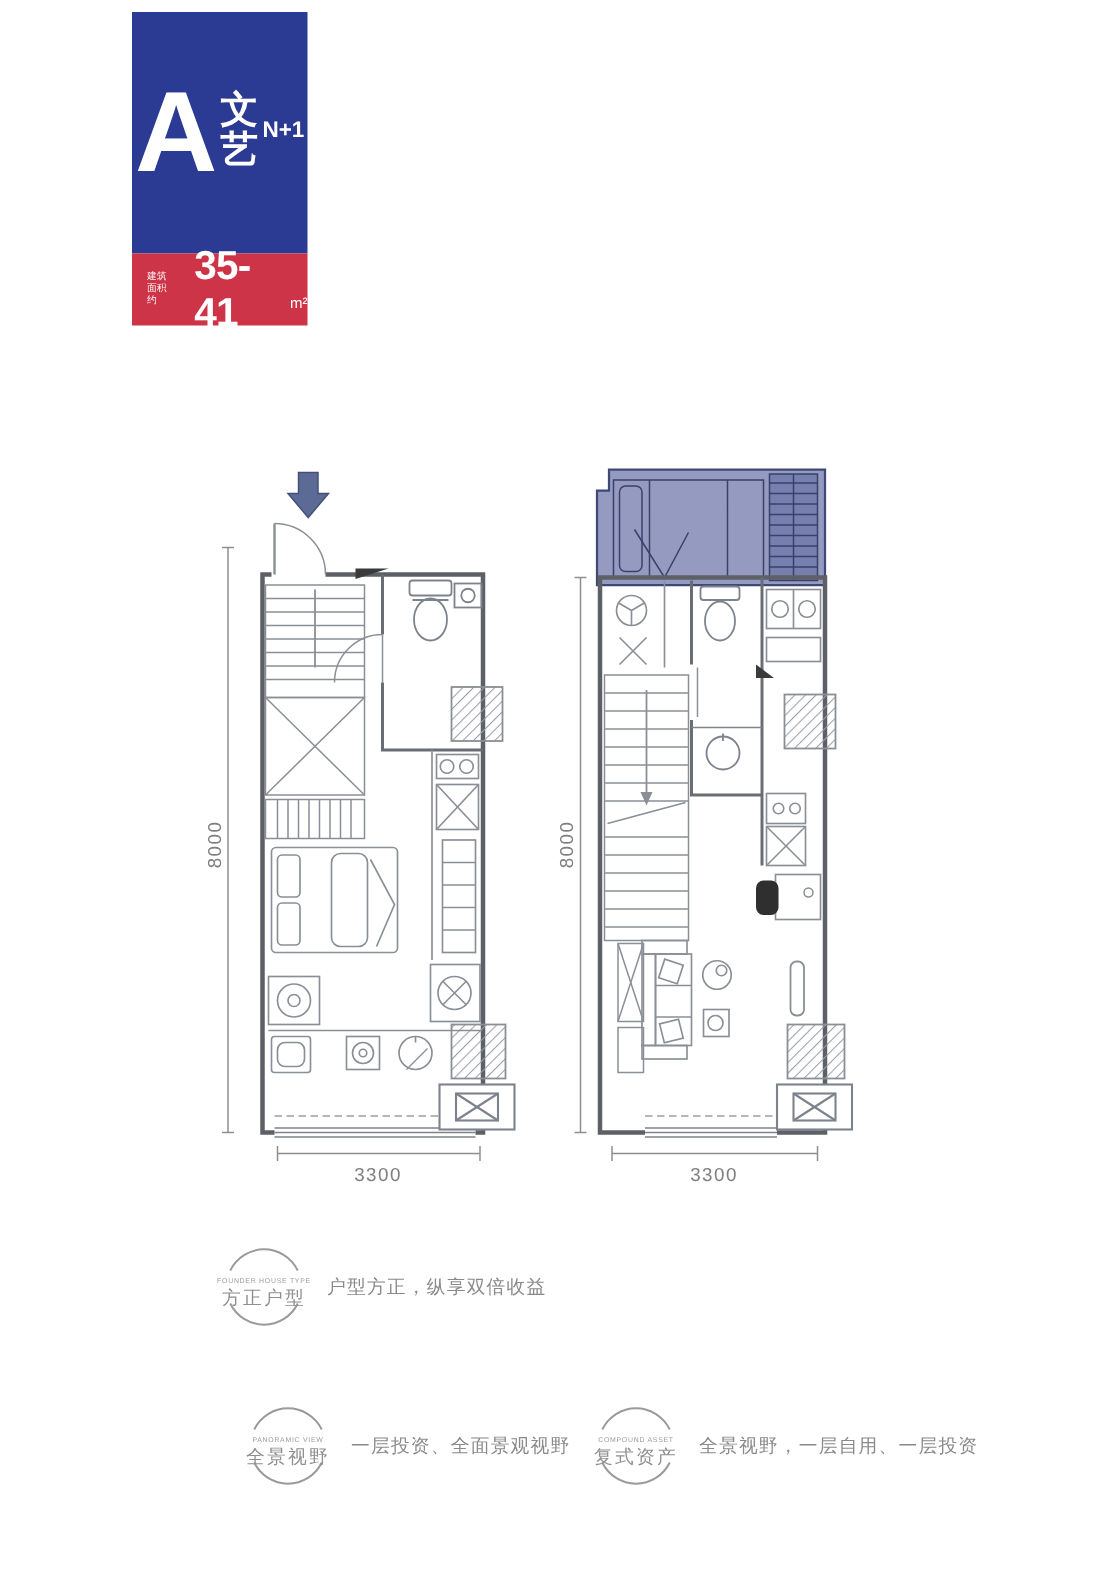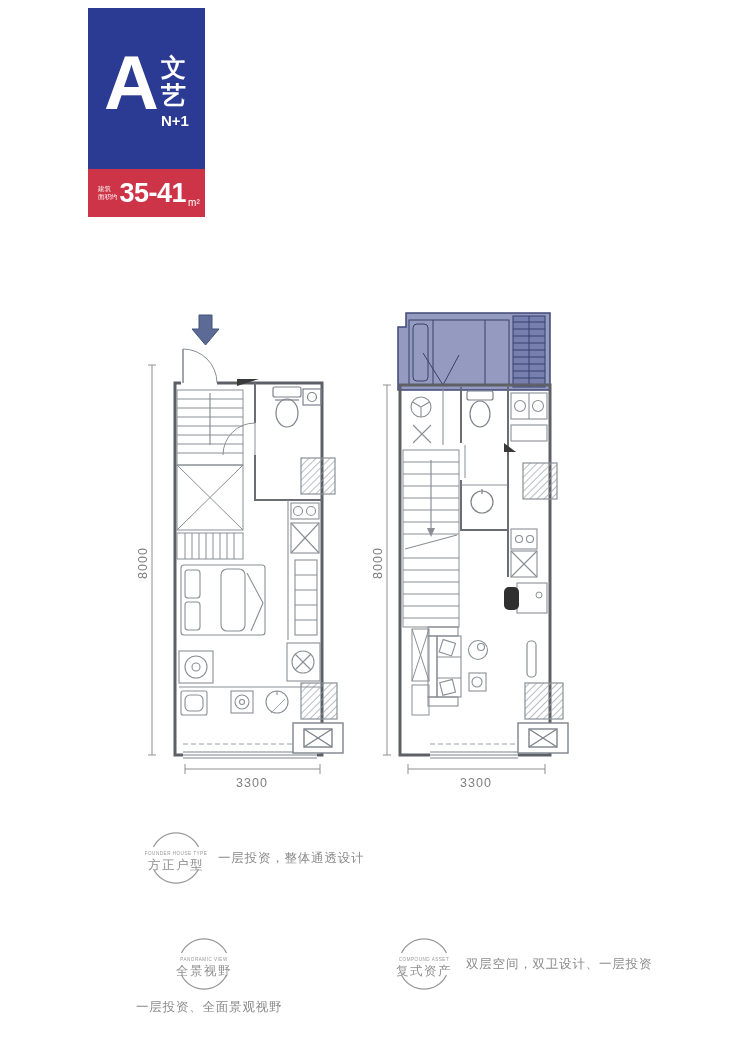--- a/index.html
+++ b/index.html
@@ -5,25 +5,25 @@
   html,body{margin:0;padding:0;background:#ffffff;}
   .page{position:relative;width:740px;height:1061px;background:#ffffff;overflow:hidden;
         font-family:"Liberation Sans",sans-serif;}
 
   
   .type-badge{position:absolute;left:88px;top:8px;width:117px;height:209px;}
   .badge-blue{width:117px;height:161px;background:#2b3a93;color:#fff;
               display:flex;align-items:center;justify-content:center;}
   .badge-inner{display:flex;align-items:flex-start;}
   .type-letter{font-size:76px;font-weight:bold;line-height:0.92;letter-spacing:-3px;}
-  .type-col{display:flex;flex-direction:column;align-items:flex-start;margin-left:5px;margin-top:6px;}
+  .type-col{display:flex;flex-direction:row;align-items:flex-start;margin-left:5px;margin-top:6px;}
   .type-vertical{width:28px;font-size:25px;font-weight:bold;line-height:1.1;word-break:break-all;}
-  .type-suffix{font-size:15px;font-weight:bold;margin-top:3px;}
+  .type-suffix{font-size:15px;font-weight:bold;margin-top:18px;}
   .badge-red{width:117px;height:48px;background:#ce3448;color:#fff;
-             display:flex;align-items:center;justify-content:flex-start;padding-left:10px;box-sizing:border-box;}
+             display:flex;align-items:center;justify-content:flex-start;padding-left:10px;box-sizing:border-box;gap:16px;}
   .area-prefix{display:flex;flex-direction:column;font-size:6.5px;line-height:1.2;margin-right:2px;opacity:.95;}
   .area-value{font-size:27px;font-weight:bold;letter-spacing:-0.5px;}
   .area-unit{font-size:10px;align-self:flex-end;margin-bottom:9px;margin-left:2px;}
 
   
   .plans{position:absolute;left:125px;top:295px;}
   .plans text{font-family:"Liberation Sans",sans-serif;}
   .dim-label{font-size:12.5px;fill:#7f7f7f;letter-spacing:1px;}
 
   
@@ -307,42 +307,42 @@
   </svg>
 
   <div class="feature" style="left:144px;top:826px;text-align:right;">
     <svg class="fbadge" viewBox="0 0 64 64">
       <path d="M 9.5 21 A 25 25 0 0 1 54.5 21" fill="none" stroke="#9a9a9a" stroke-width="1.3"></path>
       <path d="M 54.5 43 A 25 25 0 0 1 9.5 43" fill="none" stroke="#9a9a9a" stroke-width="1.3"></path>
       <text class="f-en" x="32" y="29" text-anchor="middle">FOUNDER HOUSE TYPE</text>
       <text class="f-zh" x="32" y="43" text-anchor="middle">方正户型</text>
     </svg>
     <div class="f-desc">
-      <div>一层投资，整体通透设计</div>
+      <div>户型方正，纵享双倍收益</div>
     </div>
   </div>
 
 
-  <div class="feature" style="left:126px;top:932px;flex-direction:column;">
+  <div class="feature" style="left:160px;top:932px;">
     <svg class="fbadge" viewBox="0 0 64 64">
       <path d="M 9.5 21 A 25 25 0 0 1 54.5 21" fill="none" stroke="#9a9a9a" stroke-width="1.3"></path>
       <path d="M 54.5 43 A 25 25 0 0 1 9.5 43" fill="none" stroke="#9a9a9a" stroke-width="1.3"></path>
       <text class="f-en" x="32" y="29" text-anchor="middle">PANORAMIC VIEW</text>
       <text class="f-zh" x="32" y="43" text-anchor="middle">全景视野</text>
     </svg>
     <div class="f-desc">
       <div>一层投资、全面景观视野</div>
     </div>
   </div>
 
   <div class="feature" style="left:392px;top:932px;">
     <svg class="fbadge" viewBox="0 0 64 64">
       <path d="M 9.5 21 A 25 25 0 0 1 54.5 21" fill="none" stroke="#9a9a9a" stroke-width="1.3"></path>
       <path d="M 54.5 43 A 25 25 0 0 1 9.5 43" fill="none" stroke="#9a9a9a" stroke-width="1.3"></path>
       <text class="f-en" x="32" y="29" text-anchor="middle">COMPOUND ASSET</text>
       <text class="f-zh" x="32" y="43" text-anchor="middle">复式资产</text>
     </svg>
     <div class="f-desc">
-      <div>双层空间，双卫设计、一层投资</div>
+      <div>全景视野，一层自用、一层投资</div>
     </div>
   </div>
 
 </div>
 
 </body></html>

